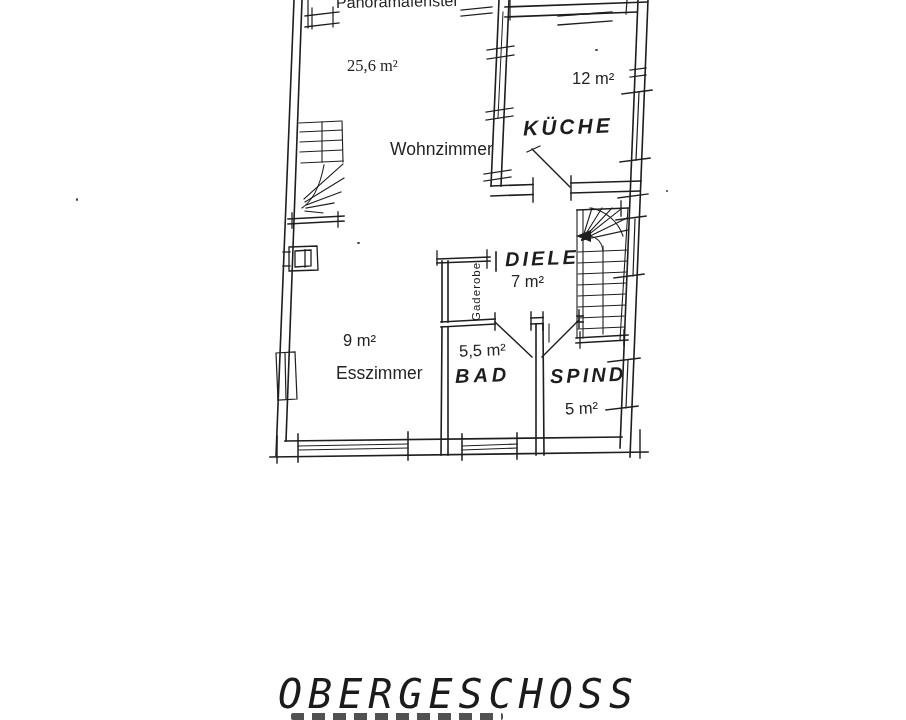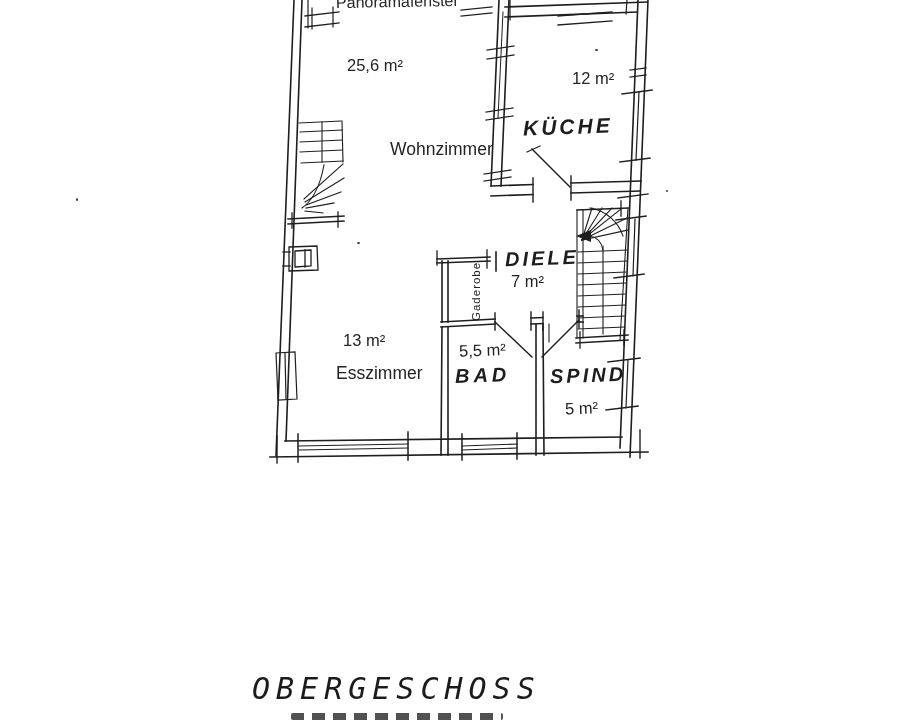--- a/index.html
+++ b/index.html
@@ -14,38 +14,38 @@
   .sheet svg{position:absolute;left:0;top:0;}
   .lbl{position:absolute;white-space:nowrap;color:#242424;}
   .room-name{font-size:17.5px;}
   .area{font-size:16.5px;}
   .arch{font-style:italic;font-weight:600;font-size:20px;letter-spacing:3px;color:#1d1d1d;}
   .kueche{left:523px;top:115px;font-size:21px;transform:rotate(-2deg);}
   .diele{left:505px;top:247px;transform:rotate(-2deg);}
   .bad{left:455px;top:364px;letter-spacing:4px;transform:rotate(-2deg);}
   .spind{left:550px;top:364px;transform:rotate(-2deg);}
   .panorama{left:336px;top:-7px;font-size:16px;color:#262626;transform:rotate(-1deg);}
-  .a-wohn{left:347px;top:56px;}
+  .a-wohn{left:347px;top:56px;font-family:Liberation Serif, serif;}
   .n-wohn{left:366px;top:139px;margin-left:24px;}
   .a-kueche{left:540px;top:69px;margin-left:32px;}
   .a-diele{left:511px;top:272px;text-align:right;}
   .a-ess{left:343px;top:331px;}
   .n-ess{left:336px;top:363px;}
   .a-bad{left:459px;top:341px;transform:rotate(-2deg);}
   .a-spind{left:565px;top:399px;transform:rotate(-2deg);}
   .garderobe{
     left:470px;top:261px;height:60px;
     writing-mode:vertical-rl;transform:rotate(180deg);
     font-size:11.5px;letter-spacing:1px;color:#222;
   }
   .title{
-    left:252px;top:671px;
+    left:278px;top:671px;
     font-family:"DejaVu Sans Mono", monospace;
     font-style:italic;font-weight:500;
-    font-size:30px;letter-spacing:6px;color:#1b1b1b;
+    font-size:40px;letter-spacing:6px;color:#1b1b1b;
   }
   .cutoff-bar{
     position:absolute;left:291px;top:713px;width:212px;height:7px;
     background:repeating-linear-gradient(90deg,#262626 0 13px,rgba(0,0,0,0) 13px 21px);
     border-radius:2px;opacity:.8;
   }
   .speck{position:absolute;background:#3a3a3a;border-radius:50%;}
 </style>
 </head>
 <body>
@@ -238,21 +238,21 @@
   <div class="lbl room-name n-wohn">Wohnzimmer</div>
 
   <div class="lbl area a-kueche">12 m²</div>
   <div class="lbl arch kueche">KÜCHE</div>
 
   <div class="lbl arch diele">DIELE</div>
   <div class="lbl area a-diele">7 m²</div>
 
   <div class="lbl garderobe">Gaderobe</div>
 
-  <div class="lbl area a-ess">13 m²</div>
+  <div class="lbl area a-ess">9 m²</div>
   <div class="lbl room-name n-ess">Esszimmer</div>
 
   <div class="lbl area a-bad">5,5 m²</div>
   <div class="lbl arch bad">BAD</div>
 
   <div class="lbl arch spind">SPIND</div>
   <div class="lbl area a-spind">5 m²</div>
 
   <div class="lbl title">OBERGESCHOSS</div>
 

